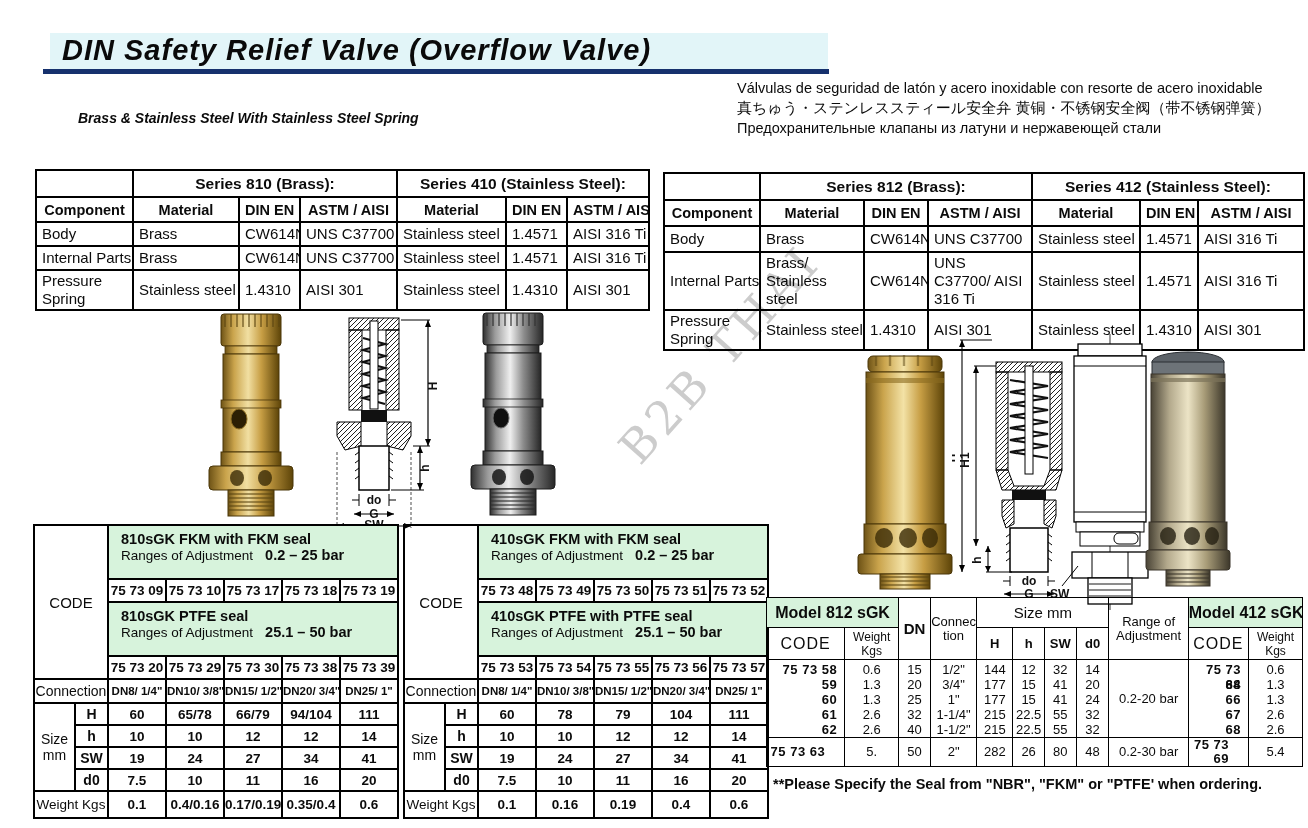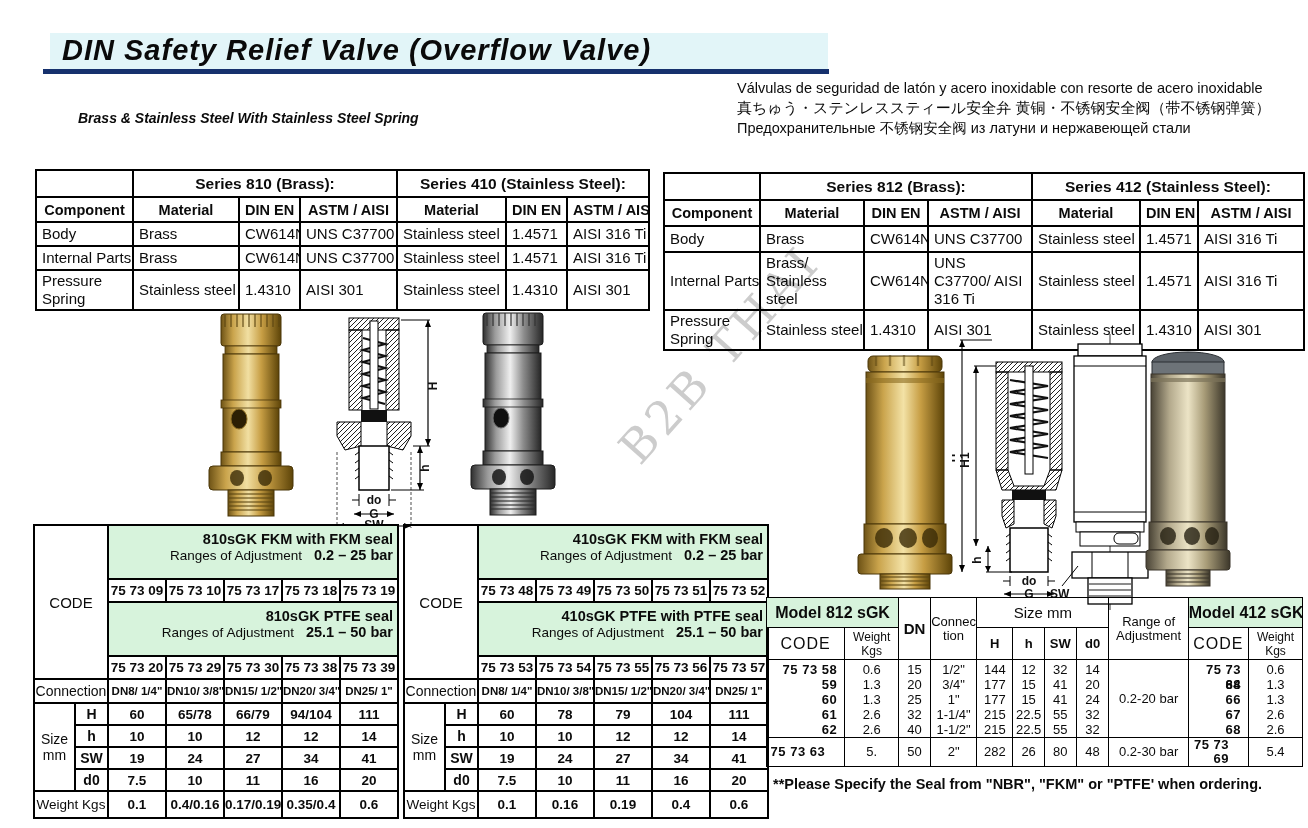--- a/index.html
+++ b/index.html
@@ -20,21 +20,21 @@
 
   .mat{position:absolute;font-size:15px}
   .mat td{border:2px solid #000;padding:1px 5px;vertical-align:middle;line-height:18px}
   .mat .gh{font-weight:bold;font-size:15.5px;text-align:center;white-space:nowrap}
   .mat .ch{font-weight:bold;text-align:center;white-space:nowrap;font-size:14.5px}
   .mat .comp{white-space:nowrap}
   .mat .nw{white-space:nowrap}
 
   .code-table{position:absolute;width:364px;font-size:14px}
   .code-table td{border:2px solid #000;text-align:center;vertical-align:middle;padding:0}
-  .code-table .green{background:#d7f3dc;text-align:right;padding:3px 4px 14px 12px;height:54px}
+  .code-table .green{background:#d7f3dc;text-align:left;padding:3px 4px 14px 12px;height:54px}
   .seal-title{font-weight:bold;font-size:14.5px;white-space:nowrap}
   .seal-range{font-size:13.5px;white-space:nowrap}
   .seal-range b{margin-left:12px;font-size:14.5px}
   .code-table .codecell{font-weight:bold;font-size:13.5px;height:23px;white-space:nowrap}
   .code-table .lbl{font-size:15px}
   .code-table .connh{font-weight:bold;font-size:11.5px;white-space:nowrap;height:24px}
   .code-table .sub{font-weight:bold;font-size:14px;height:22px}
   .code-table .val{font-weight:bold;font-size:13.5px;white-space:nowrap}
   .code-table .wrow td{height:27px}
   .code-table .wlbl{font-size:13.5px;white-space:nowrap}
@@ -68,21 +68,21 @@
 <div class="page">
 
   <div class="abs title-band"></div>
   <div class="abs title">DIN  Safety Relief Valve  (Overflow Valve)</div>
   <div class="abs rule"></div>
   <div class="abs subtitle">Brass &amp; Stainless Steel With Stainless Steel Spring</div>
 
   <div class="abs intro">
     <div>Válvulas de seguridad de latón y acero inoxidable con  resorte de acero inoxidable</div>
     <div class="cjk">真ちゅう・ステンレススティール安全弁 黄铜・不锈钢安全阀（带不锈钢弹簧）</div>
-    <div>Предохранительные 不锈钢安全阀  из латуни и нержавеющей стали</div>
+    <div>Предохранительные клапаны  из латуни и нержавеющей стали</div>
   </div>
 
   <div class="abs watermark">B2B THAI</div>
 
   <table class="mat" style="left:35px;top:169px;width:613px">
     <colgroup>
         <col style="width:97px">
         <col style="width:106px">
         <col style="width:61px">
         <col style="width:97px">

